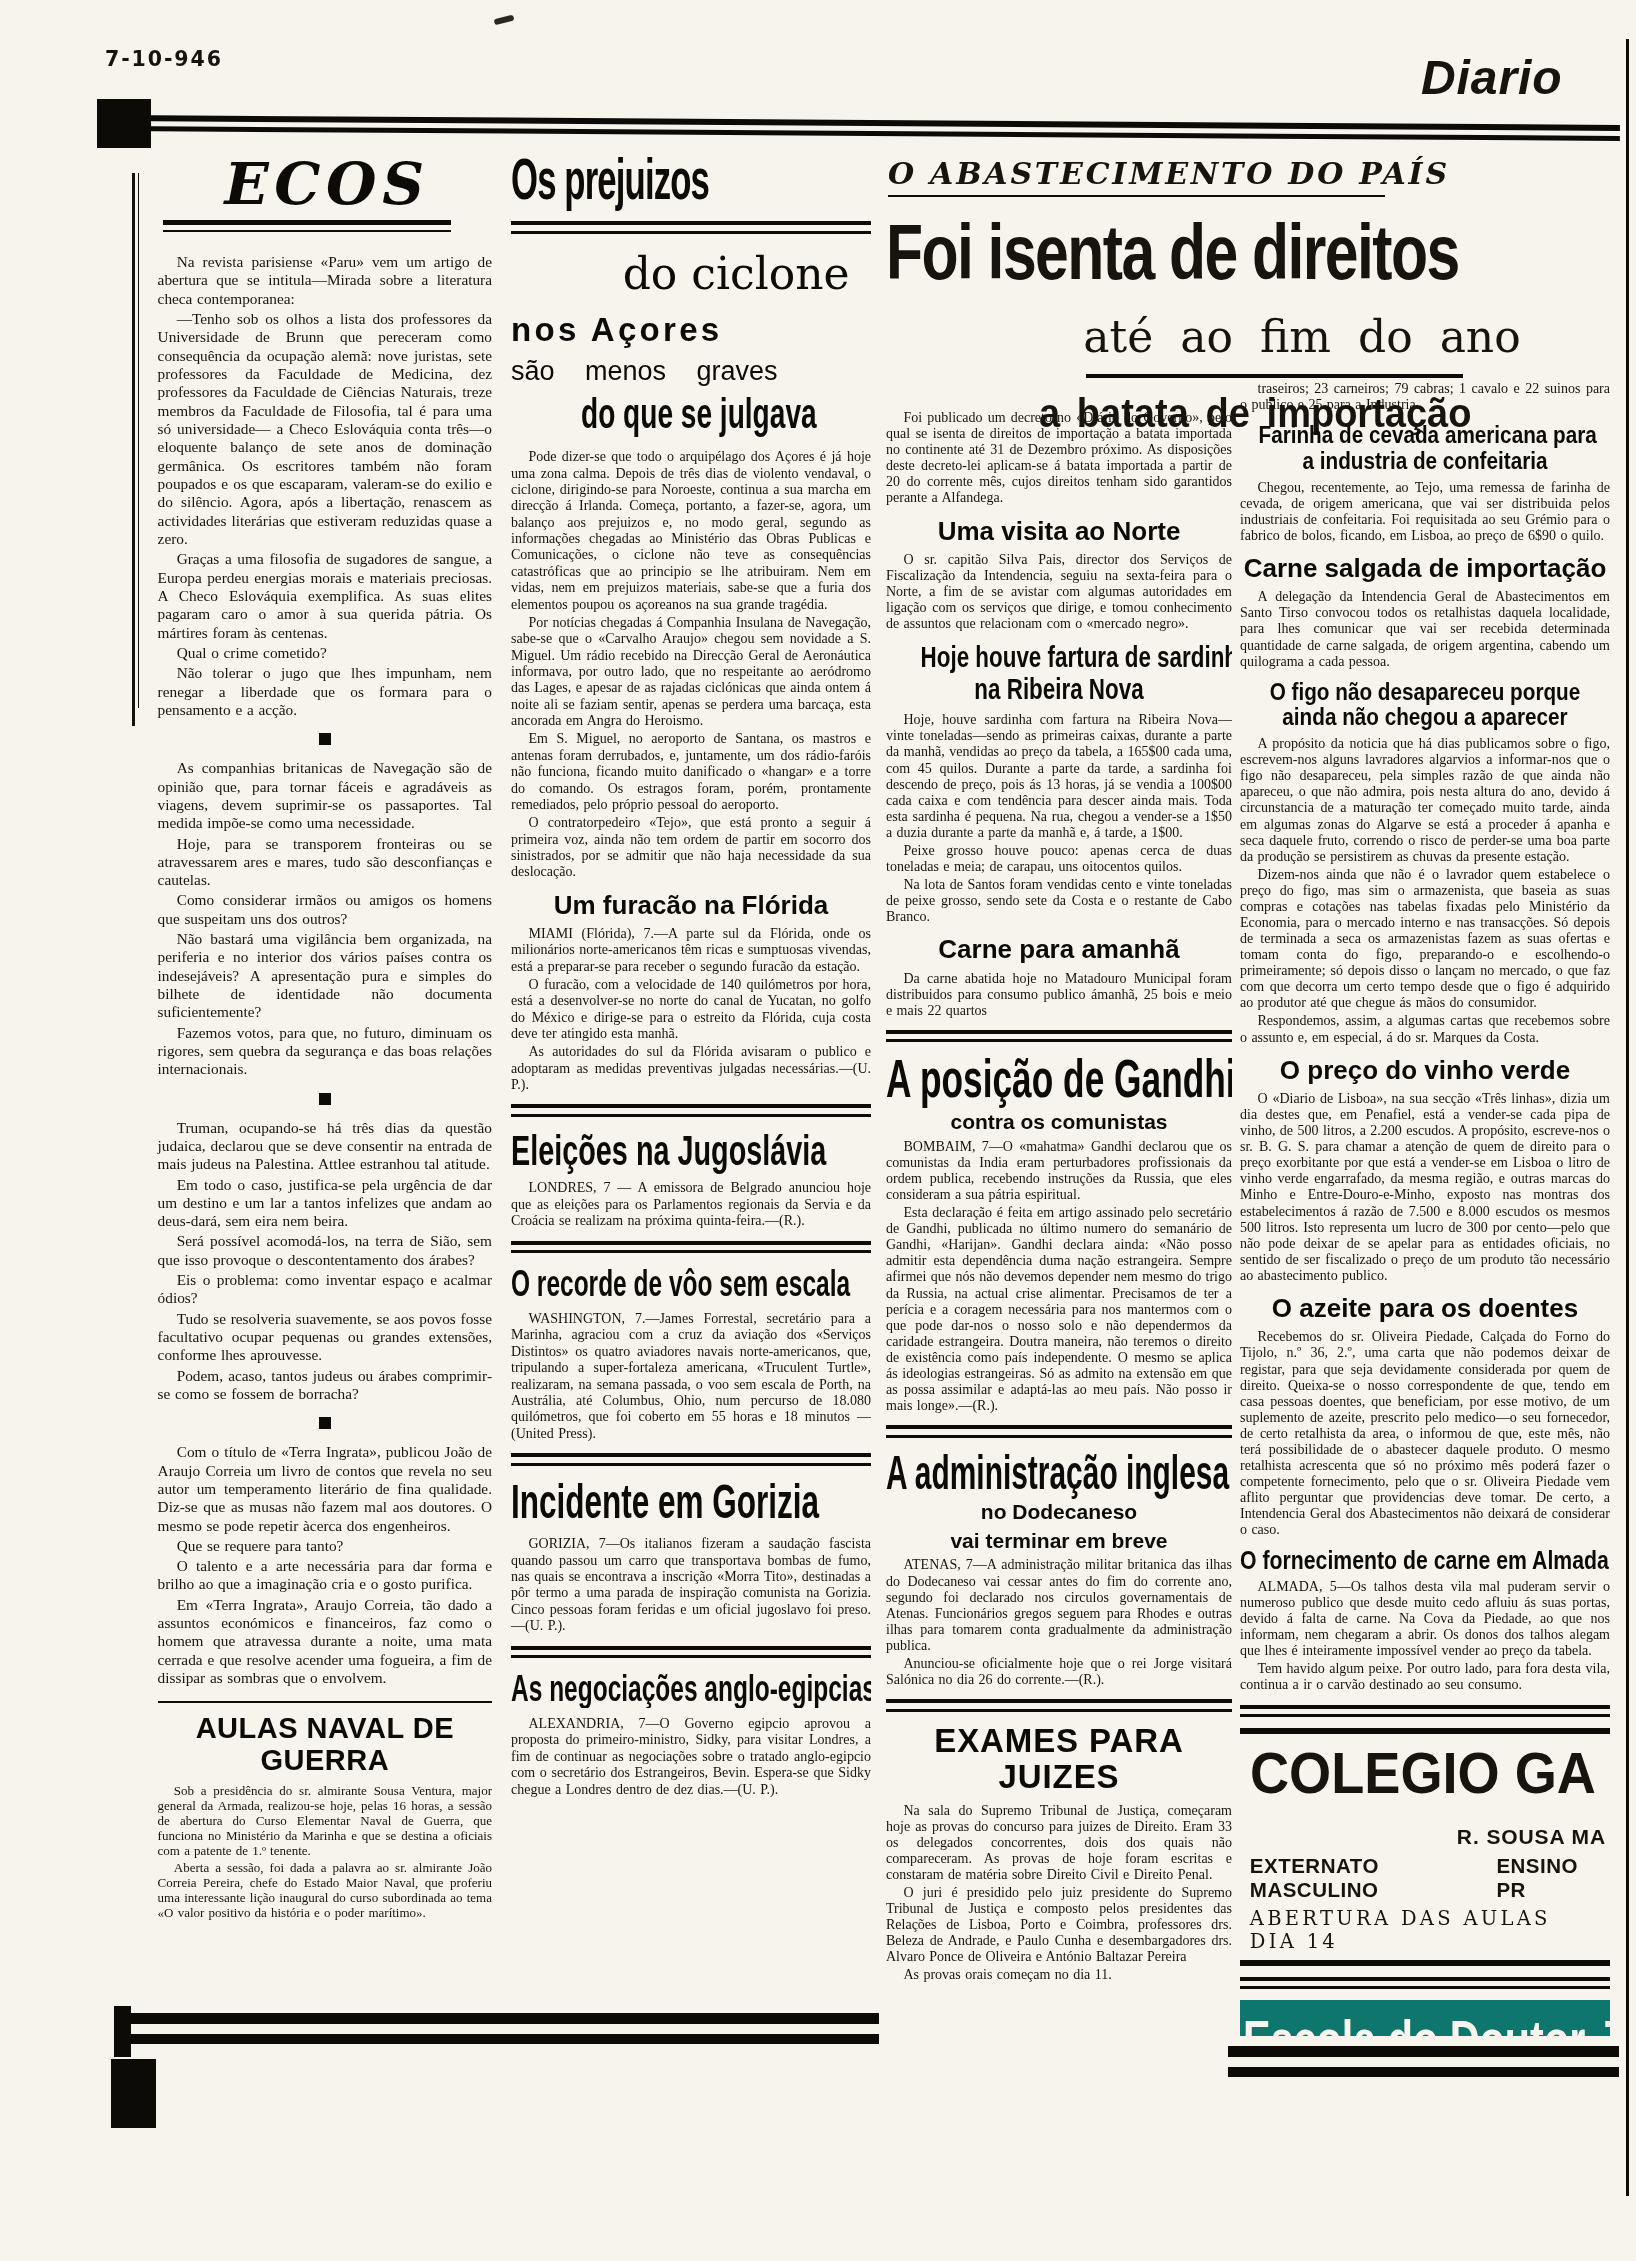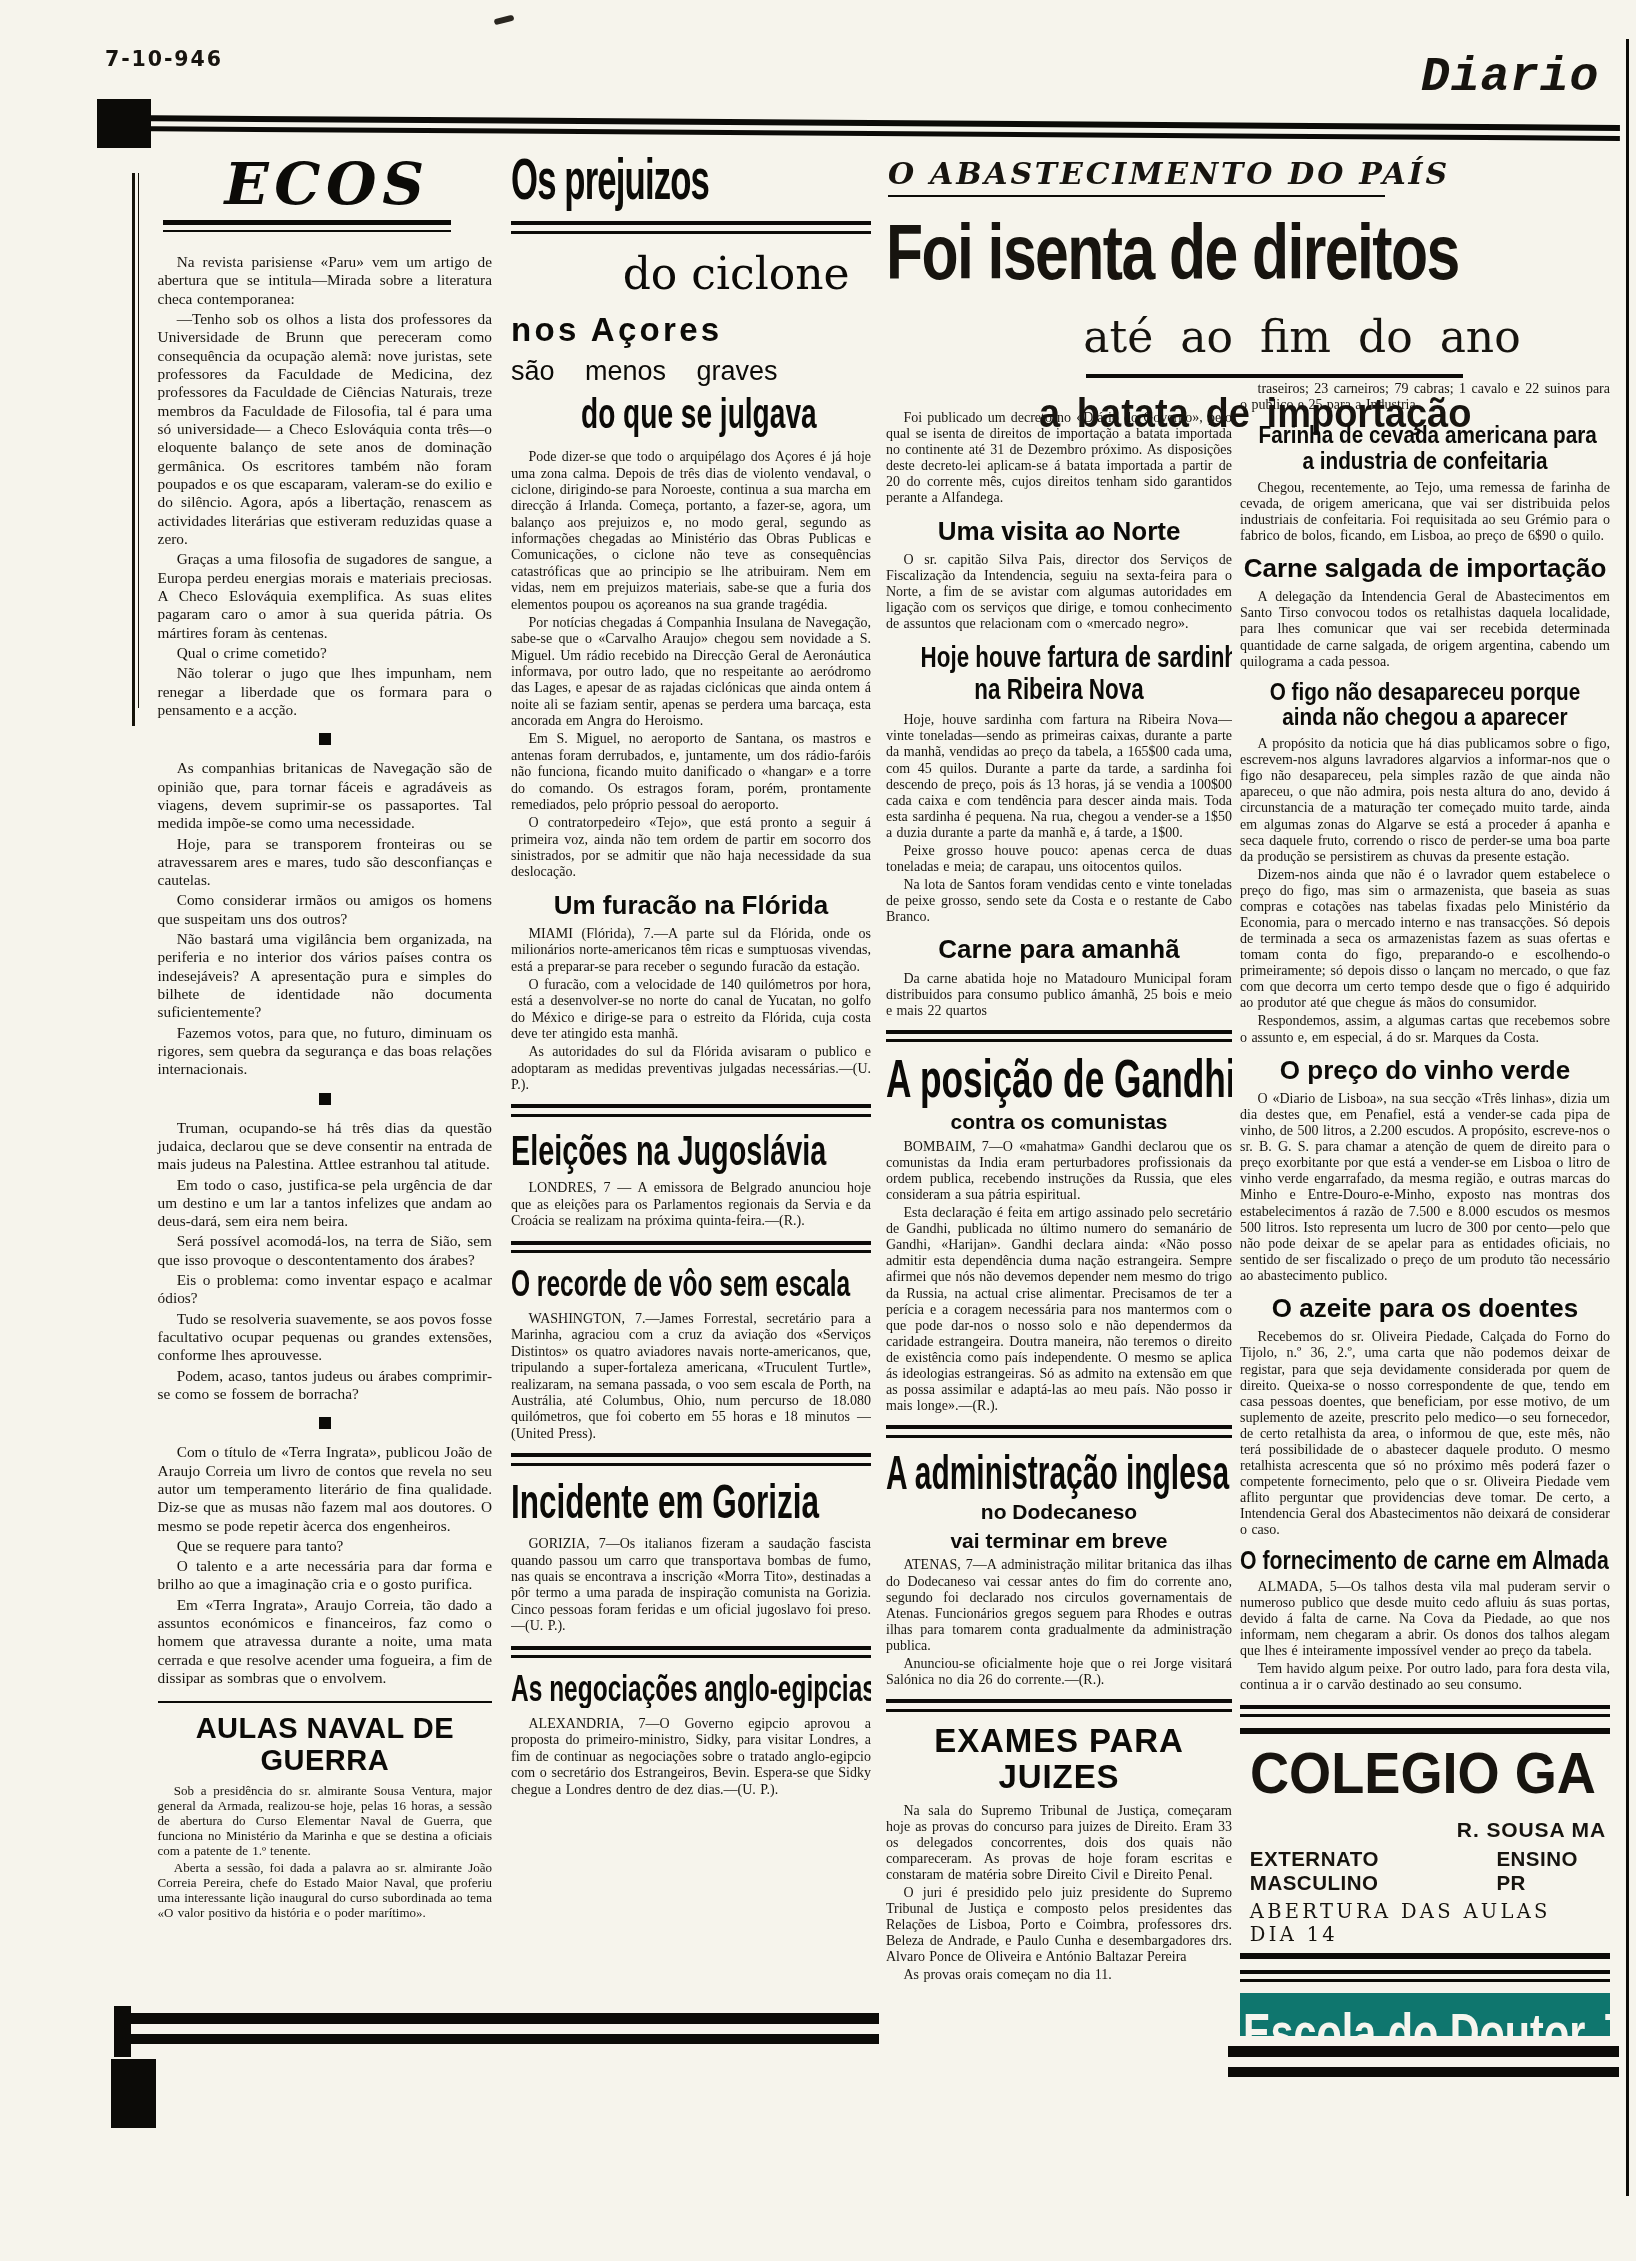--- a/index.html
+++ b/index.html
@@ -2,21 +2,21 @@
 <html style="font-size:7.4px"><head>
 <meta charset="utf-8">
 <style>
   html,body{margin:0;padding:0;background:#8a8a86;}
   #page{position:relative;width:1636px;height:2261px;background:#f6f4ec;overflow:hidden;
         font-family:"Liberation Serif",serif;color:#17140f;}
   
   .abs{position:absolute;}
   #date{left:105px;top:47px;font-family:"DejaVu Sans",sans-serif;font-weight:bold;
         font-size:20.5px;letter-spacing:1.9px;}
-  #masthead{left:1421px;top:50px;font-family:Liberation Mono, monospace;font-weight:bold;
+  #masthead{left:1421px;top:50px;font-family:Liberation Sans, sans-serif;font-weight:bold;
         font-style:italic;font-size:48px;letter-spacing:0.9px;}
   #mast-rules{left:120px;top:115px;width:1500px;transform:rotate(0.38deg);transform-origin:left top;}
   #mast-rules .r1{height:5.6px;background:#0c0b08;}
   #mast-rules .r2{height:5.1px;background:#0c0b08;margin-top:5.6px;}
   .blob{background:#0c0b08;}
   #edge-right{left:1626px;top:39px;width:3.3px;height:2157px;background:#0c0b08;}
   #ecos-vline1{left:132px;top:173px;width:3.3px;height:553px;background:#151209;}
   #ecos-vline2{left:138px;top:173px;width:1.4px;height:535px;background:#151209;}
   .ink1{left:494px;top:16.7px;width:19.5px;height:5.6px;background:#2a2620;transform:rotate(-14deg);border-radius:2.8px;}
   
@@ -85,21 +85,21 @@
       text-align:center;padding-left:93px;margin-top:16px;}
   #lead .srule{width:377px;height:3.7px;background:#0c0b08;margin:12px 0 0 200px;}
   #lead .sub2{font-family:"Liberation Sans",sans-serif;font-weight:bold;font-size:40px;
       white-space:nowrap;word-spacing:6.5px;margin:13px 0 0 153px;transform:scale(.95,1);
       transform-origin:left center;}
   
   .ad-colegio{border:6px solid #0c0b08;margin:1.9px -14px 0 -10.2px;padding:10.2px 12px 6.5px 14px;}
   .ac-title{font-family:"Liberation Sans",sans-serif;font-weight:bold;font-size:57px;
       white-space:nowrap;transform:scale(.95,1);transform-origin:left center;line-height:1.05;}
   .ac-addr{font-family:"Liberation Sans",sans-serif;font-weight:bold;font-size:21px;
-      text-align:right;margin-top:14px;letter-spacing:0.9px;}
+      text-align:right;margin-top:21px;letter-spacing:0.9px;}
   .ac-row{display:flex;justify-content:space-between;font-family:"Liberation Sans",sans-serif;
       font-weight:bold;font-size:20.5px;margin-top:4.6px;letter-spacing:0.5px;}
   .ac-open{font-family:"DejaVu Serif",serif;font-size:19.5px;letter-spacing:3.3px;margin-top:5.6px;}
   .ad-escola{background:#0f766e;color:#f7f5ee;margin:11px -14px 0 -10.2px;padding:12px 13px 10.2px;}
   .ae-title{font-family:"Liberation Sans",sans-serif;font-weight:bold;font-size:53px;
       white-space:nowrap;transform:scale(.78,1);transform-origin:left center;line-height:1.05;}
 </style>
 </head>
 <body>
 

